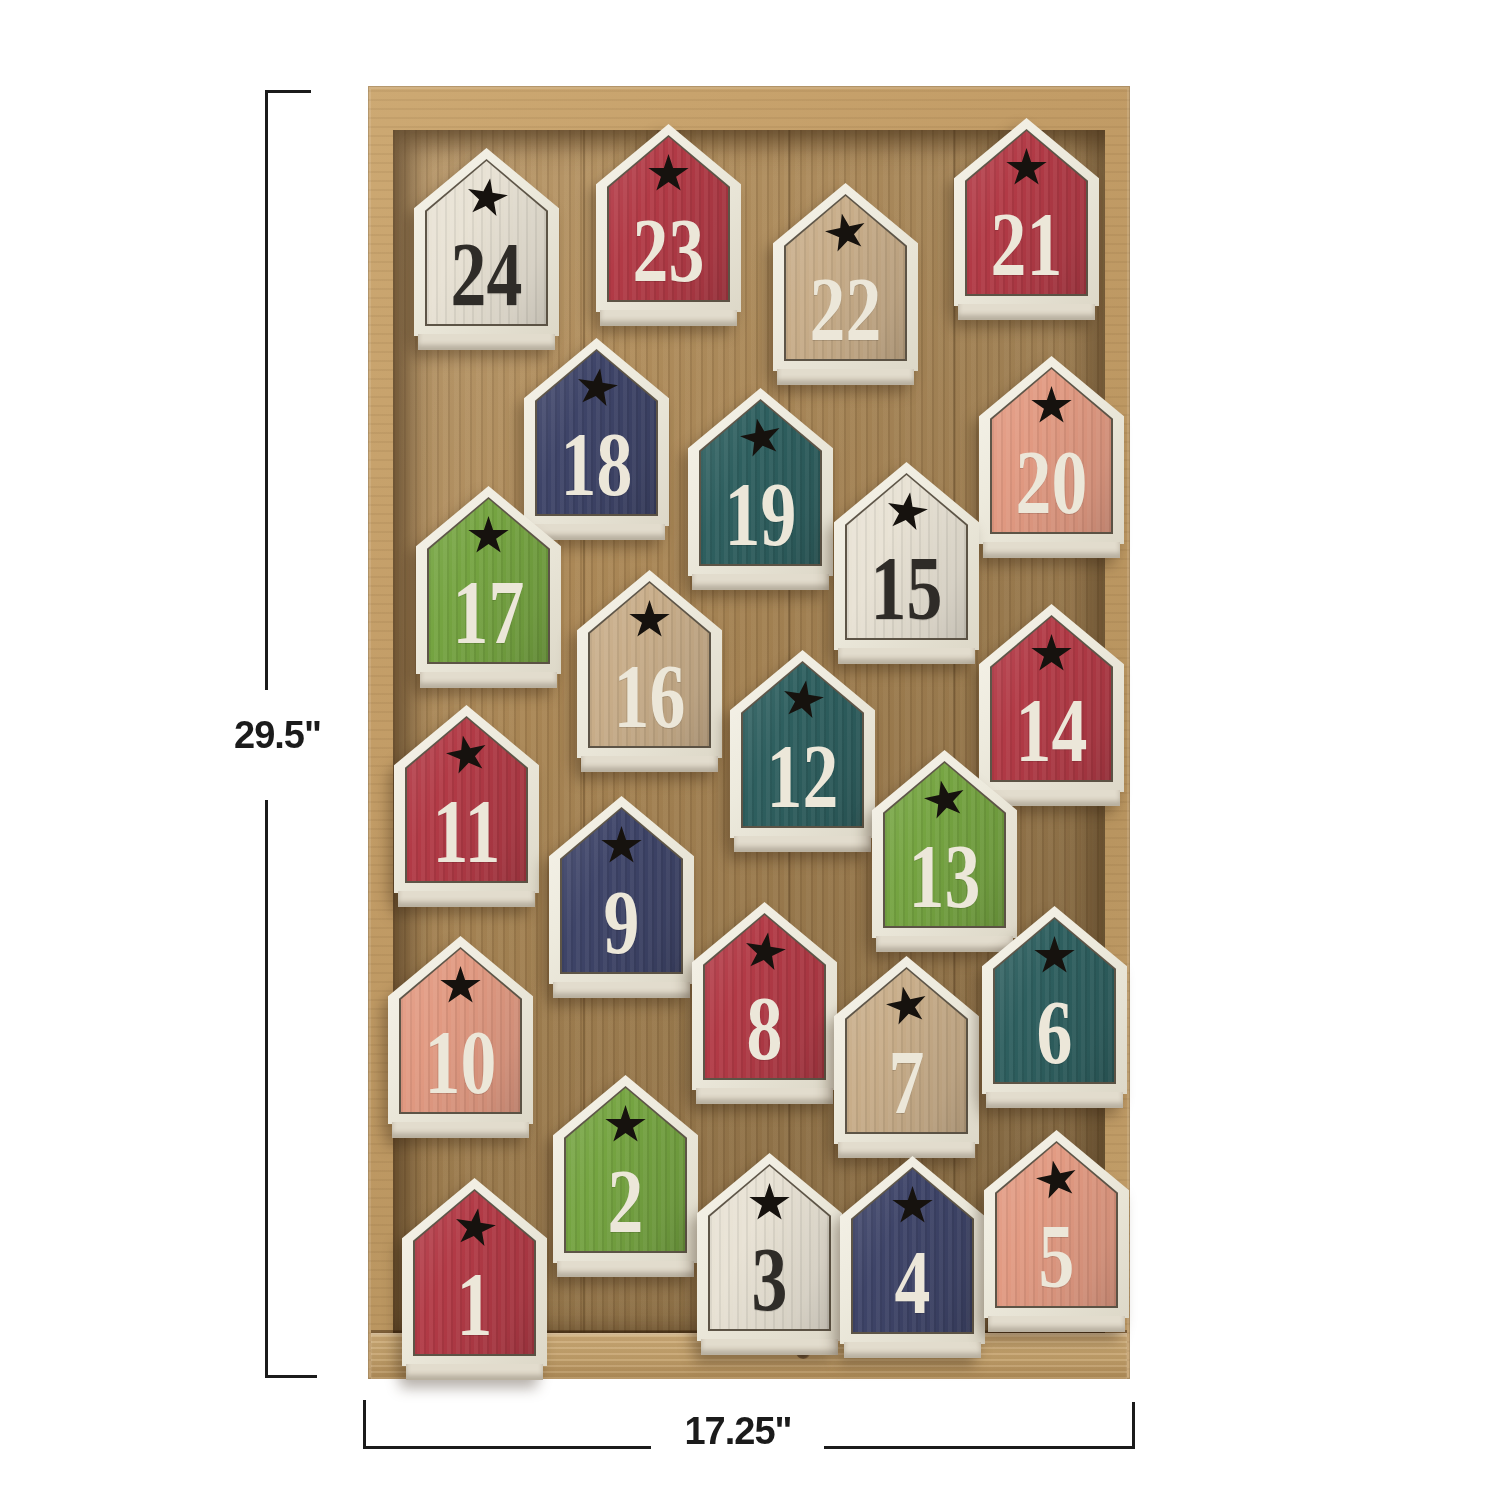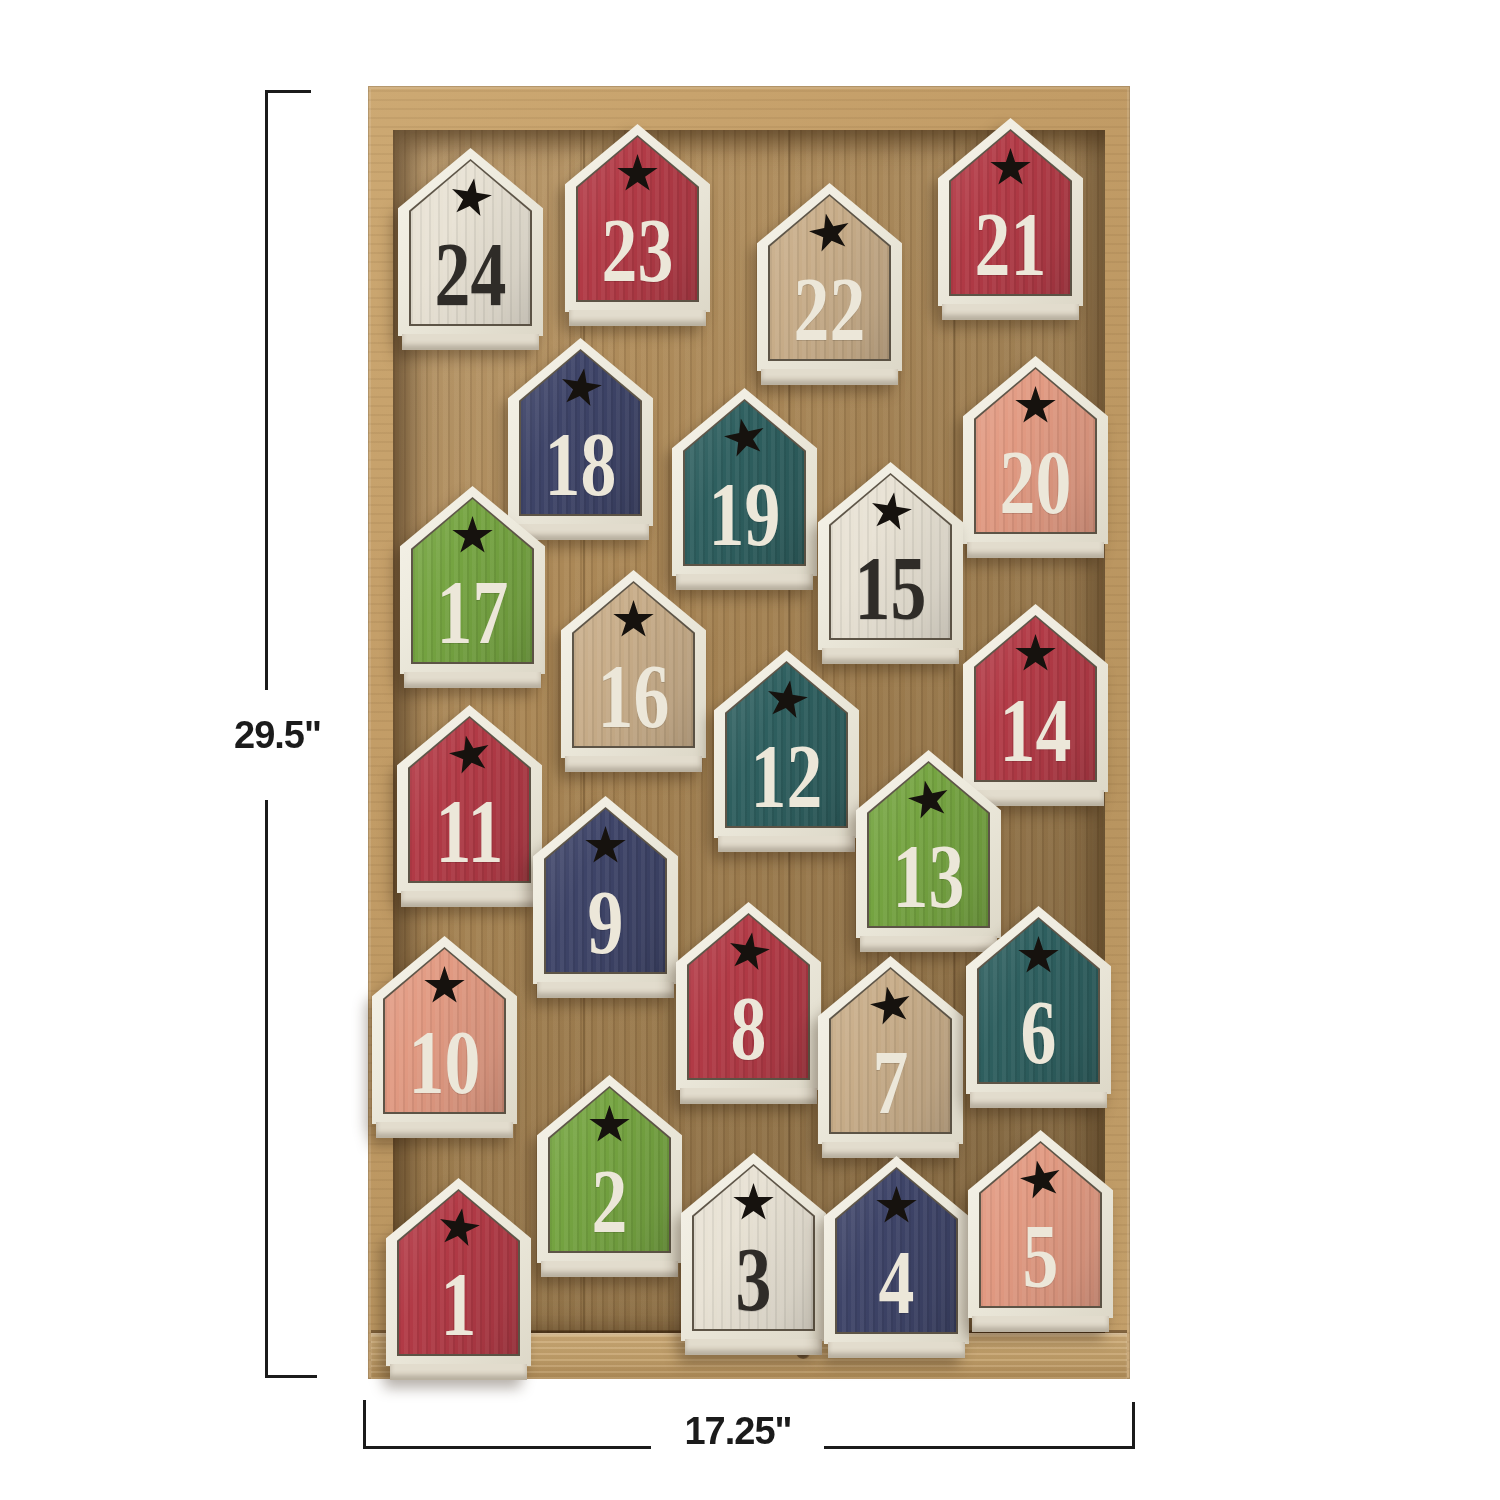--- a/index.html
+++ b/index.html
@@ -29,21 +29,21 @@
   .tray-rim{position:absolute;left:3px;right:3px;bottom:0;height:46px;
         background:
           repeating-linear-gradient(0deg, rgba(255,255,255,.10) 0 2px, rgba(0,0,0,.05) 2px 6px),
           linear-gradient(180deg,#cdab77 0%,#c3a06a 55%,#b08c58 100%);
         box-shadow:0 -3px 0 rgba(66,42,18,.5), inset 0 2px 2px rgba(255,255,255,.3);}
   .rim-knot{position:absolute;left:425px;top:14px;width:15px;height:12px;border-radius:50%;
         background:radial-gradient(circle at 45% 45%, #4a3722 0%, #6d5436 55%, rgba(109,84,54,0) 75%);}
 
   
   .house{position:absolute;width:145px;height:202px;
-         filter:drop-shadow(-6px 8px 7px rgba(45,28,12,.35));}
+         filter:drop-shadow(-6px 8px 7px rgba(45,28,12,.35));margin-left:16px;}
   .house-body{position:absolute;left:0;top:0;right:0;bottom:14px;
          clip-path:polygon(50% 0,100% 32%,100% 100%,0 100%,0 32%);
          background:linear-gradient(135deg,#f6f3ea 0%,#edeadd 45%,#ddd8c8 100%);}
   .house-base{position:absolute;left:4px;right:4px;bottom:0;height:16px;background:#e2dccd;
          box-shadow:inset 0 -5px 5px rgba(60,45,25,.25);}
   .house-outline{position:absolute;left:11px;top:11px;width:123px;height:167px;
          clip-path:polygon(50% 0,100% 31%,100% 100%,0 100%,0 31%);
          background:rgba(58,48,34,.8);}
   .house-panel{position:absolute;left:13px;top:13px;width:119px;height:163px;
          clip-path:polygon(50% 0,100% 31%,100% 100%,0 100%,0 31%);}
@@ -90,21 +90,21 @@
 
   <div>
       <div class="house" style="left: 398px; top: 148px;">
       <div class="house-body"></div>
       <div class="house-base"></div>
       <div class="house-outline"></div>
       <div class="house-panel" style="background-color: rgb(232, 226, 212);"></div>
       <div class="star"></div>
       <div class="num" style="color: rgb(47, 44, 40);">24</div>
     </div>
-      <div class="house" style="left: 565px; top: 124px;">
+      <div class="house" style="left: 580px; top: 124px;">
       <div class="house-body"></div>
       <div class="house-base"></div>
       <div class="house-outline"></div>
       <div class="house-panel" style="background-color: rgb(178, 58, 70);"></div>
       <div class="star"></div>
       <div class="num" style="color: rgb(236, 231, 217);">23</div>
     </div>
       <div class="house" style="left: 757px; top: 183px;">
       <div class="house-body"></div>
       <div class="house-base"></div>
@@ -170,21 +170,21 @@
       <div class="num" style="color: rgb(236, 231, 217);">16</div>
     </div>
       <div class="house" style="left: 963px; top: 604px;">
       <div class="house-body"></div>
       <div class="house-base"></div>
       <div class="house-outline"></div>
       <div class="house-panel" style="background-color: rgb(178, 58, 70);"></div>
       <div class="star"></div>
       <div class="num" style="color: rgb(236, 231, 217);">14</div>
     </div>
-      <div class="house" style="left: 397px; top: 705px; text-decoration: underline;">
+      <div class="house" style="left: 378px; top: 705px; text-decoration: underline;">
       <div class="house-body"></div>
       <div class="house-base"></div>
       <div class="house-outline"></div>
       <div class="house-panel" style="background-color: rgb(178, 58, 70);"></div>
       <div class="star"></div>
       <div class="num" style="color: rgb(236, 231, 217);">11</div>
     </div>
       <div class="house" style="left: 714px; top: 650px;">
       <div class="house-body"></div>
       <div class="house-base"></div>

